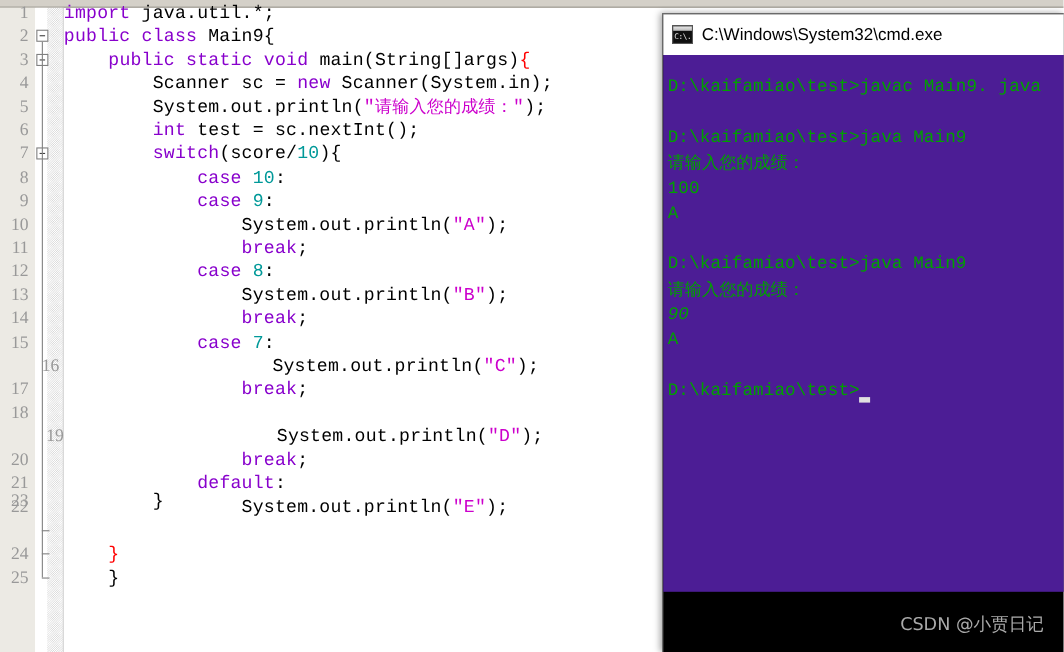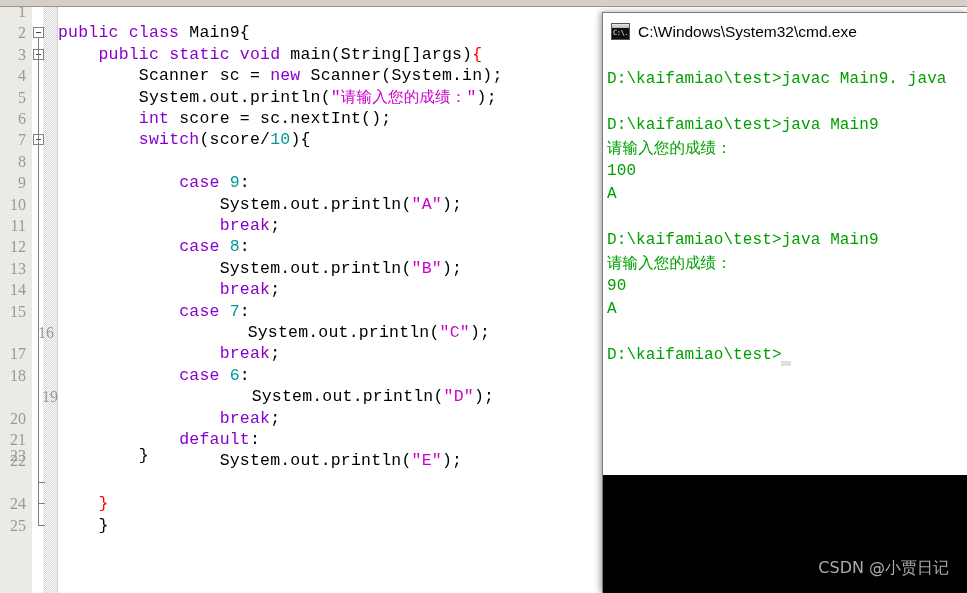--- a/index.html
+++ b/index.html
@@ -125,22 +125,22 @@
     font-size: 7px; line-height: 11px; letter-spacing: -0.4px;
     text-align: left;
   }
   #console-title-text {
     color: #000000;
     font-family: "Liberation Sans", sans-serif;
     font-size: 15.5px;
     white-space: nowrap;
   }
   #console-body {
-    position: absolute; left: 0; top: 37px; width: 365px; height: 425px;
-    background: #ffffff;
+    position: absolute; left: 0; top: 37px; width: 365px; height: 488px;
+    background: #4c1d95;
     overflow: hidden;
   }
   .con-line {
     position: absolute; left: 4px;
     color: #00a000;
     font-family: "Liberation Mono", monospace;
     font-size: 16px;
     line-height: 23px;
     white-space: pre;
     letter-spacing: 0.1px;
@@ -171,38 +171,38 @@
 
 <div id="root">
 
   <div id="editor">
     <div id="editor-topbar"></div>
     <div id="gutter-numbers"></div>
     <div id="gutter-fold"></div>
     <div id="gutter-dots"></div>
     <div id="gutter-edge"></div>
     <div id="code-rows">
-        <div class="code-row" style="top: 1px;"><span class="lineno">1</span></div>
+        <div class="code-row" style="top: 1px;"><span class="lineno">1</span><span class="codetext"><span class="kw">import </span><span class="plain">java.util.*;</span></span></div>
         <div class="code-row" style="top: 22.4px;"><span class="lineno">2</span><span class="codetext"><span class="kw">public class </span><span class="plain">Main9{</span></span></div>
         <div class="code-row" style="top: 43.8px;"><span class="lineno">3</span><span class="codetext"><span class="plain">    </span><span class="kw">public static void </span><span class="plain">main(String[]args)</span><span class="redb">{</span></span></div>
         <div class="code-row" style="top: 65.2px;"><span class="lineno">4</span><span class="codetext"><span class="plain">        Scanner sc = </span><span class="kw">new </span><span class="plain">Scanner(System.in);</span></span></div>
         <div class="code-row" style="top: 86.6px;"><span class="lineno">5</span><span class="codetext"><span class="plain">        System.out.println(</span><span class="str">"</span><span class="cjk">请输入您的成绩：</span><span class="str">"</span><span class="plain">);</span></span></div>
-        <div class="code-row" style="top: 108px;"><span class="lineno">6</span><span class="codetext"><span class="plain">        </span><span class="kw">int </span><span class="plain">score = sc.nextInt();</span></span></div>
+        <div class="code-row" style="top: 108px;"><span class="lineno">6</span><span class="codetext"><span class="plain">        </span><span class="kw">int </span><span class="plain">test = sc.nextInt();</span></span></div>
         <div class="code-row" style="top: 129.4px;"><span class="lineno">7</span><span class="codetext"><span class="plain">        </span><span class="kw">switch</span><span class="plain">(score/</span><span class="num">10</span><span class="plain">){</span></span></div>
-        <div class="code-row" style="top: 150.8px;"><span class="lineno">8</span></div>
+        <div class="code-row" style="top: 150.8px;"><span class="lineno">8</span><span class="codetext"><span class="plain">            </span><span class="kw">case </span><span class="num">10</span><span class="plain">:</span></span></div>
         <div class="code-row" style="top: 172.2px;"><span class="lineno">9</span><span class="codetext"><span class="plain">            </span><span class="kw">case </span><span class="num">9</span><span class="plain">:</span></span></div>
         <div class="code-row" style="top: 193.6px;"><span class="lineno">10</span><span class="codetext"><span class="plain">                System.out.println(</span><span class="str">"A"</span><span class="plain">);</span></span></div>
         <div class="code-row" style="top: 215px;"><span class="lineno">11</span><span class="codetext"><span class="plain">                </span><span class="kw">break</span><span class="plain">;</span></span></div>
         <div class="code-row" style="top: 236.4px;"><span class="lineno">12</span><span class="codetext"><span class="plain">            </span><span class="kw">case </span><span class="num">8</span><span class="plain">:</span></span></div>
         <div class="code-row" style="top: 257.8px;"><span class="lineno">13</span><span class="codetext"><span class="plain">                System.out.println(</span><span class="str">"B"</span><span class="plain">);</span></span></div>
         <div class="code-row" style="top: 279.2px;"><span class="lineno">14</span><span class="codetext"><span class="plain">                </span><span class="kw">break</span><span class="plain">;</span></span></div>
         <div class="code-row" style="top: 300.6px; padding-left: 12px;"><span class="lineno">15</span><span class="codetext"><span class="plain">            </span><span class="kw">case </span><span class="num">7</span><span class="plain">:</span></span></div>
         <div class="code-row" style="top: 322px; margin-left: 28px;"><span class="lineno">16</span><span class="codetext"><span class="plain">                System.out.println(</span><span class="str">"C"</span><span class="plain">);</span></span></div>
         <div class="code-row" style="top: 343.4px;"><span class="lineno">17</span><span class="codetext"><span class="plain">                </span><span class="kw">break</span><span class="plain">;</span></span></div>
-        <div class="code-row" style="top: 364.8px;"><span class="lineno">18</span><span class="codetext"><span class="plain">            </span><span class="kw">case </span><span class="num">6</span><span class="plain">:</span></span></div>
+        <div class="code-row" style="top: 364.8px;"><span class="lineno">18</span></div>
         <div class="code-row" style="top: 386.2px; margin-left: 32px;"><span class="lineno">19</span><span class="codetext"><span class="plain">                System.out.println(</span><span class="str">"D"</span><span class="plain">);</span></span></div>
         <div class="code-row" style="top: 407.6px;"><span class="lineno">20</span><span class="codetext"><span class="plain">                </span><span class="kw">break</span><span class="plain">;</span></span></div>
         <div class="code-row" style="top: 429px;"><span class="lineno">21</span><span class="codetext"><span class="plain">            </span><span class="kw">default</span><span class="plain">:</span></span></div>
         <div class="code-row" style="top: 450.4px;"><span class="lineno">22</span><span class="codetext"><span class="plain">                System.out.println(</span><span class="str">"E"</span><span class="plain">);</span></span></div>
         <div class="code-row" style="top: 445px; text-decoration: underline;"><span class="lineno">23</span><span class="codetext"><span class="plain">        }</span></span></div>
         <div class="code-row" style="top: 493.2px;"><span class="lineno">24</span><span class="codetext"><span class="redb">    }</span></span></div>
         <div class="code-row" style="top: 514.6px; padding-left: 13px;"><span class="lineno">25</span><span class="codetext"><span class="plain">    }</span></span></div>
       </div>
     <div id="fold-decor">
         <div class="fold-box" style="top: 27.4px;"></div>
@@ -225,21 +225,21 @@
     <div id="console-body">
         <div class="con-line" style="top: 18px;">D:\kaifamiao\test&gt;javac Main9. java</div>
         <div class="con-line" style="top: 41px;"></div>
         <div class="con-line" style="top: 64px;">D:\kaifamiao\test&gt;java Main9</div>
         <div class="con-line cjk-line" style="top: 87px;">请输入您的成绩：</div>
         <div class="con-line" style="top: 110px;">100</div>
         <div class="con-line" style="top: 133px;">A</div>
         <div class="con-line" style="top: 156px;"></div>
         <div class="con-line" style="top: 179px;">D:\kaifamiao\test&gt;java Main9</div>
         <div class="con-line cjk-line" style="top: 202px;">请输入您的成绩：</div>
-        <div class="con-line" style="top: 225px;">90</div>
+        <div class="con-line" style="top: 225px; font-style: italic;">90</div>
         <div class="con-line" style="top: 248px;">A</div>
         <div class="con-line" style="top: 271px;"></div>
         <div class="con-line" style="top: 294px;">D:\kaifamiao\test&gt;</div>
         <div id="console-cursor" style="top: 311px; left: 177.7px; background: rgb(224, 224, 224);"></div>
       </div>
   </div>
 
   <div id="watermark">CSDN @小贾日记</div>
 
 </div>

